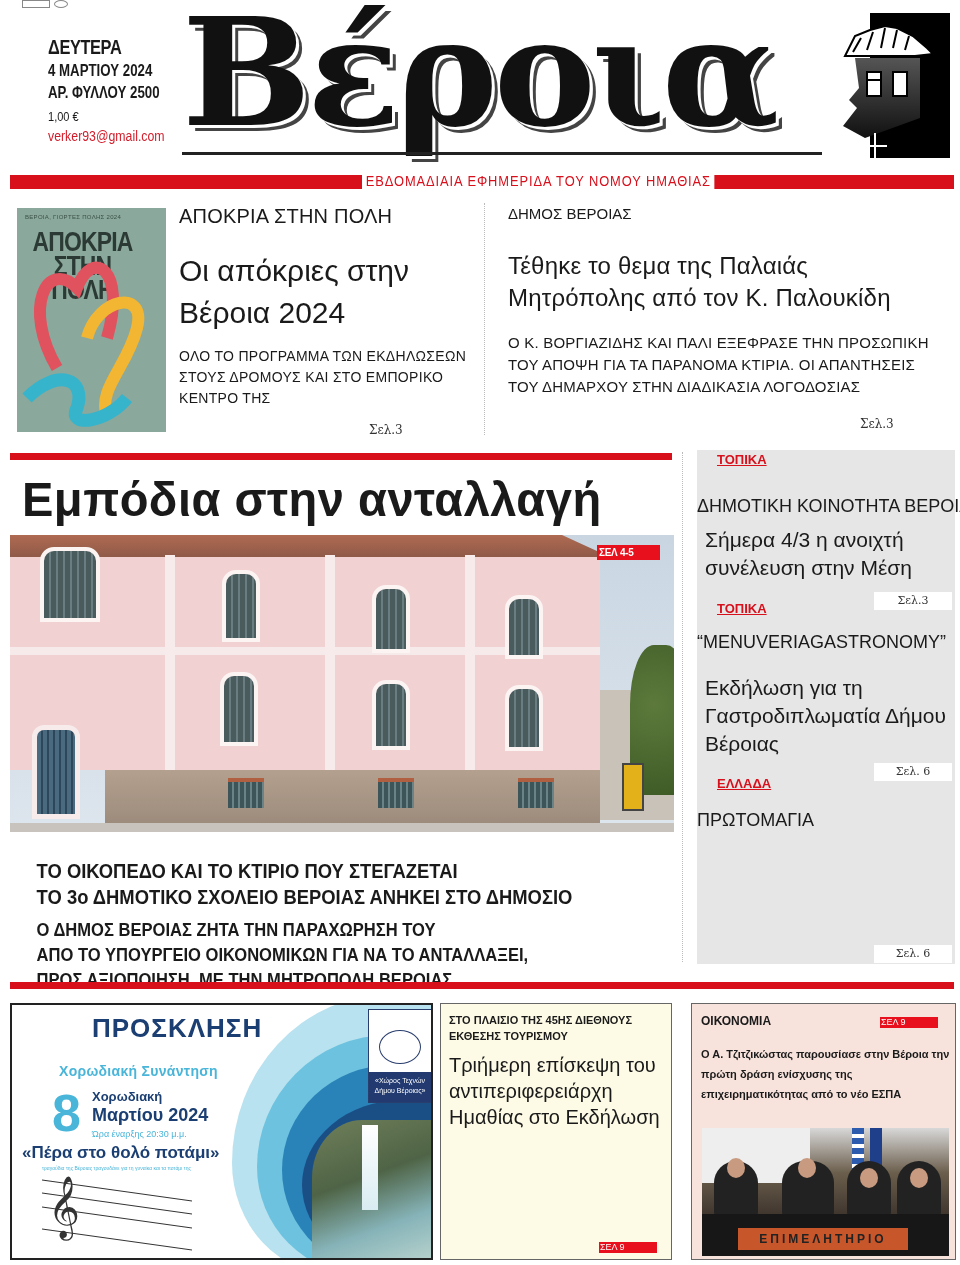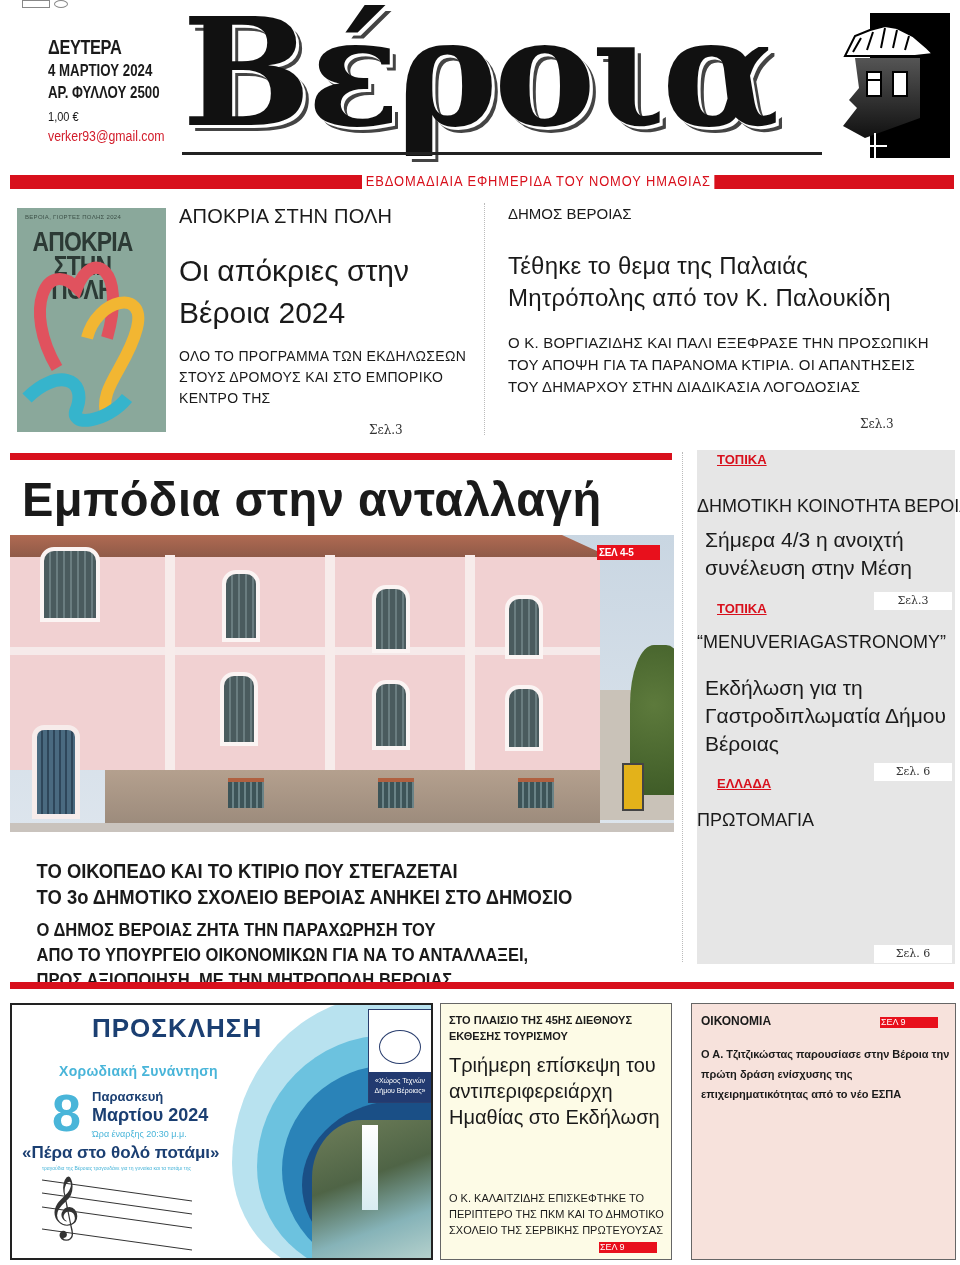--- a/index.html
+++ b/index.html
@@ -250,33 +250,47 @@
   <div class="wave4"></div>
   <div class="photo"></div>
   <div class="falls"></div>
   <div class="emblem">
     <div class="circ"></div>
     <div class="lbl">«Χώρος Τεχνών Δήμου Βέροιας»</div>
   </div>
   <div class="title">ΠΡΟΣΚΛΗΣΗ</div>
   <div class="sub">Χορωδιακή Συνάντηση</div>
   <div class="num">8</div>
-  <div class="dow">Παρασκευή</div>
+  <div class="dow">Χορωδιακή</div>
   <div class="month">Μαρτίου 2024</div>
   <div class="time">Ώρα έναρξης 20:30 μ.μ.</div>
   <div class="concert">«Πέρα στο θολό ποτάμι»</div>
   <div class="fine">τραγούδια της Βέροιας τραγουδάνε για τη γυναίκα και τα ποτάμι της</div>
   <div class="staff"></div>
   <div class="clef">𝄞</div>
 </div>
 
 <div class="abs tourism">
   <div class="kick">ΣΤΟ ΠΛΑΙΣΙΟ ΤΗΣ 45ΗΣ ΔΙΕΘΝΟΥΣ ΕΚΘΕΣΗΣ ΤΟΥΡΙΣΜΟΥ</div>
   <div class="hl">Τριήμερη επίσκεψη του αντιπεριφερειάρχη Ημαθίας στο Εκδήλωση</div>
-  <div class="sum">Ο Κ. ΚΑΛΑΙΤΖΙΔΗΣ ΕΠΙΣΚΕΦΤΗΚΕ ΤΟ ΠΕΡΙΠΤΕΡΟ ΤΗΣ ΠΚΜ ΚΑΙ ΤΟ ΔΗΜΟΤΙΚΟ ΣΧΟΛΕΙΟ ΤΗΣ ΣΕΡΒΙΚΗΣ ΠΡΩΤΕΥΟΥΣΑΣ</div>
   <div class="ref">ΣΕΛ 9</div>
 </div>
 
 <div class="abs economy">
   <div class="sec">ΟΙΚΟΝΟΜΙΑ</div>
   <div class="ref">ΣΕΛ 9</div>
   <div class="hl">Ο Α. Τζιτζικώστας παρουσίασε στην Βέροια την πρώτη δράση ενίσχυσης της επιχειρηματικότητας από το νέο ΕΣΠΑ</div>
+  <div class="photo">
+    <div class="screen"></div>
+    <div class="flag"></div>
+    <div class="flag2"></div>
+    <div class="person" style="left:12px"></div>
+    <div class="head" style="left:25px;top:30px"></div>
+    <div class="person" style="left:80px;width:52px"></div>
+    <div class="head" style="left:96px;top:30px"></div>
+    <div class="person" style="left:145px"></div>
+    <div class="head" style="left:158px;top:40px"></div>
+    <div class="person" style="left:195px"></div>
+    <div class="head" style="left:208px;top:40px"></div>
+    <div class="desk"></div>
+    <div class="plate">ΕΠΙΜΕΛΗΤΗΡΙΟ</div>
+  </div>
 </div>
 
 </body></html>

